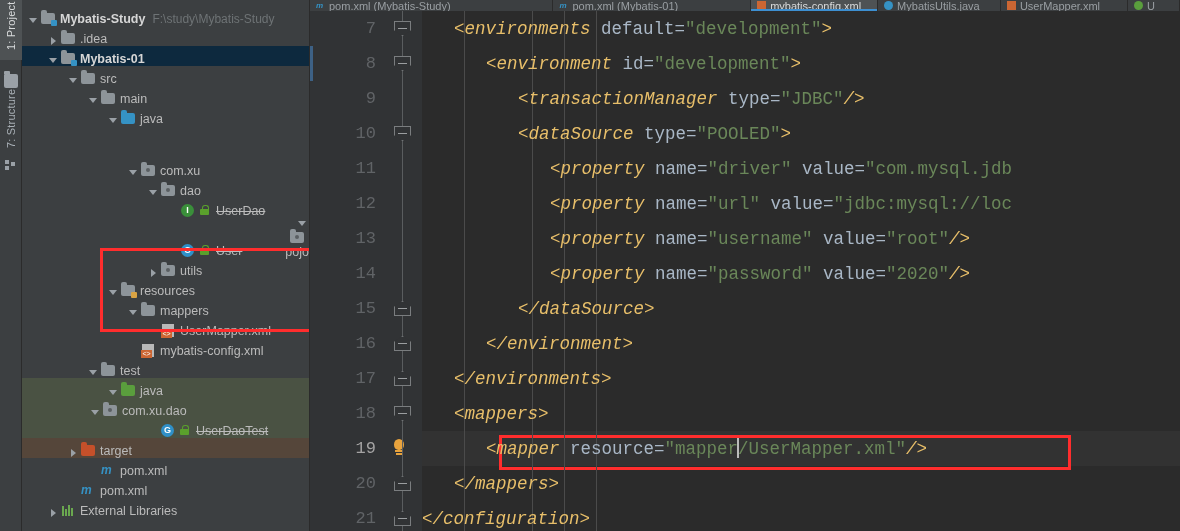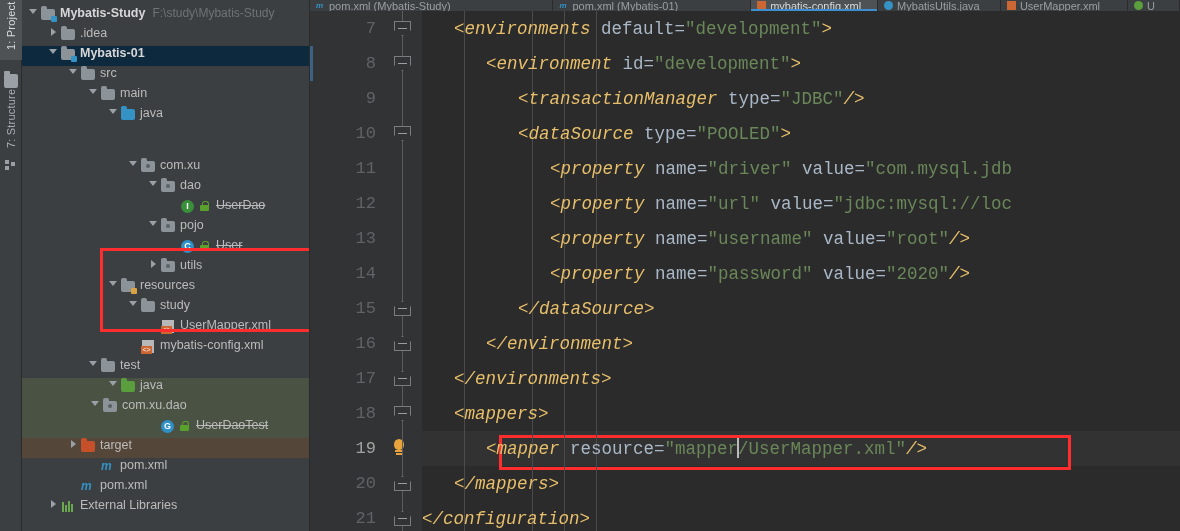--- a/index.html
+++ b/index.html
@@ -46,21 +46,21 @@
   .project-panel {
     width: 288px; flex: 0 0 288px; height: 531px;
     background: #3c3f41; position: relative; overflow: hidden;
     border-right: 1px solid #2b2b2b;
   }
   .panel-header {
     height: 6px; background: #3c3f41;
   }
   .tree { position: relative; }
   .row {
-    height: 20px; display: flex; align-items: flex-start;
+    height: 20px; display: flex; align-items: flex-end;
     white-space: nowrap; position: relative;
     font-size: 12.5px; color: #bbbbbb;
   }
   .row.selected { background: #0d293e; }
   .row.src-test { background: #4a5243; }
   .row.src-target { background: #55463a; }
   .row .arrow {
     width: 11px; height: 11px; flex: 0 0 11px; position: relative;
     margin-right: 1px;
   }
@@ -302,21 +302,21 @@
         <div class="row" style="padding-left: 146px;">
           <span class="arrow "></span>
           <span class="ico">
             <span class="i-circ cI">I</span>
           </span>
           <span class="ico" style="flex: 0 0 12px; width: 12px;">
             <span class="i-lock"></span>
           </span>
           <span class="lbl strike">UserDao</span>
         </div>
-        <div class="row" style="padding-left: 126px;">
+        <div class="row" style="padding-left: 126px; flex-direction: column;">
           <span class="arrow d"></span>
           <span class="ico">
             <span class="i-pkg"></span>
           </span>
           <span class="lbl">pojo</span>
         </div>
         <div class="row" style="padding-left: 146px;">
           <span class="arrow "></span>
           <span class="ico">
             <span class="i-circ cC">C</span>
@@ -340,21 +340,21 @@
               <span class="badge res"></span>
             </span>
           </span>
           <span class="lbl">resources</span>
         </div>
         <div class="row" style="padding-left: 106px;">
           <span class="arrow d"></span>
           <span class="ico">
             <span class="i-folder"></span>
           </span>
-          <span class="lbl">study</span>
+          <span class="lbl">mappers</span>
         </div>
         <div class="row" style="padding-left: 126px;">
           <span class="arrow "></span>
           <span class="ico">
             <span class="i-xml"></span>
           </span>
           <span class="lbl">UserMapper.xml</span>
         </div>
         <div class="row" style="padding-left: 106px;">
           <span class="arrow "></span>

